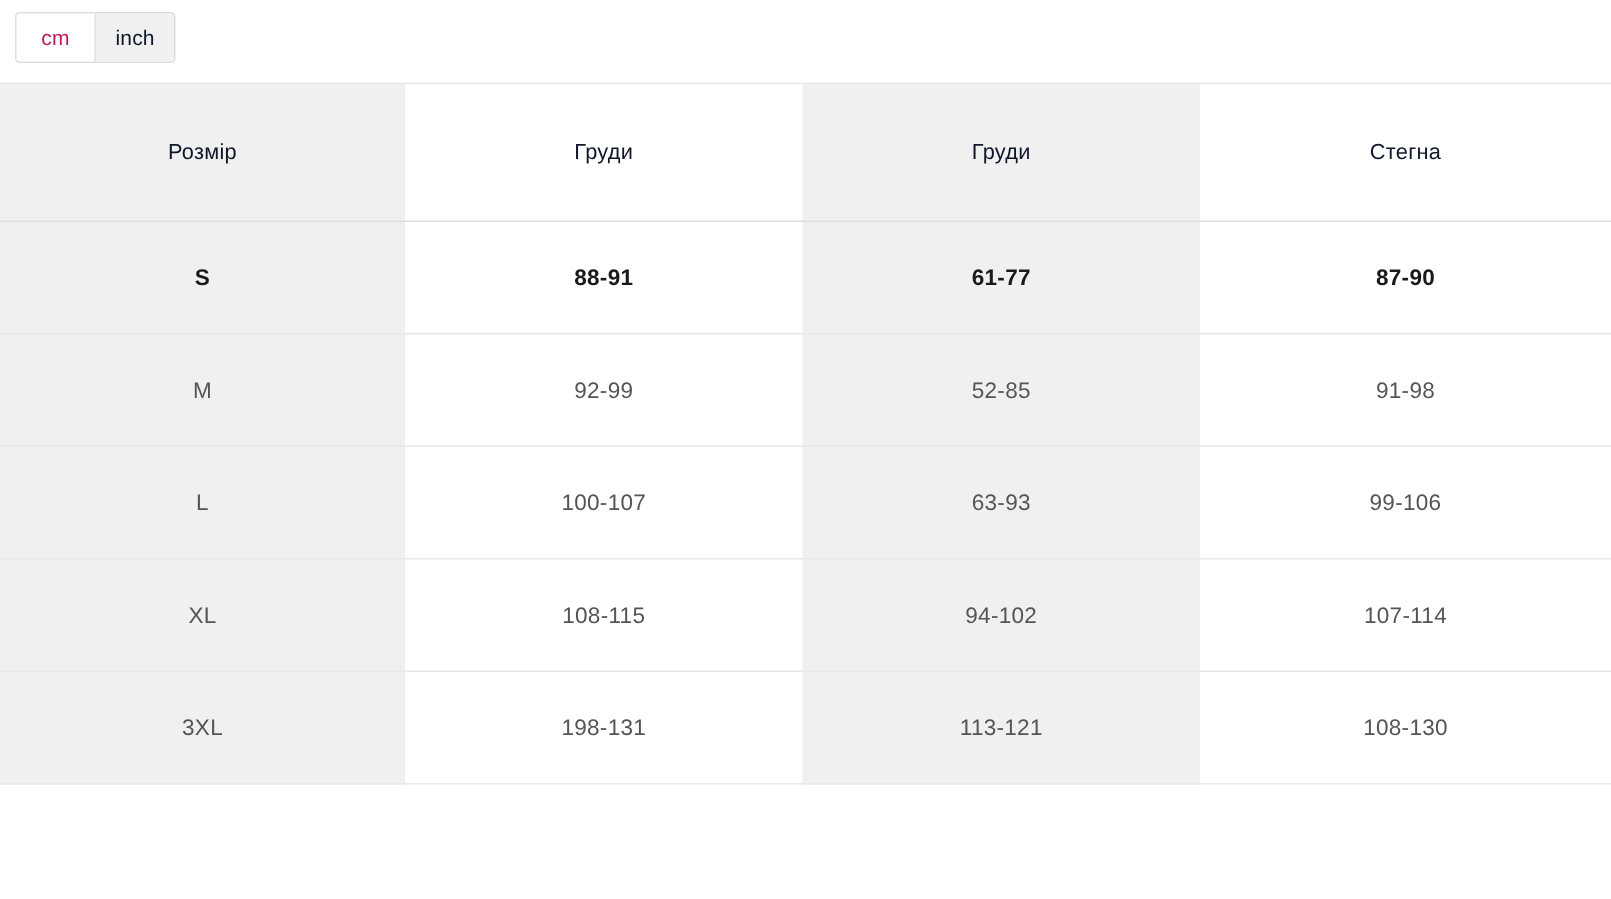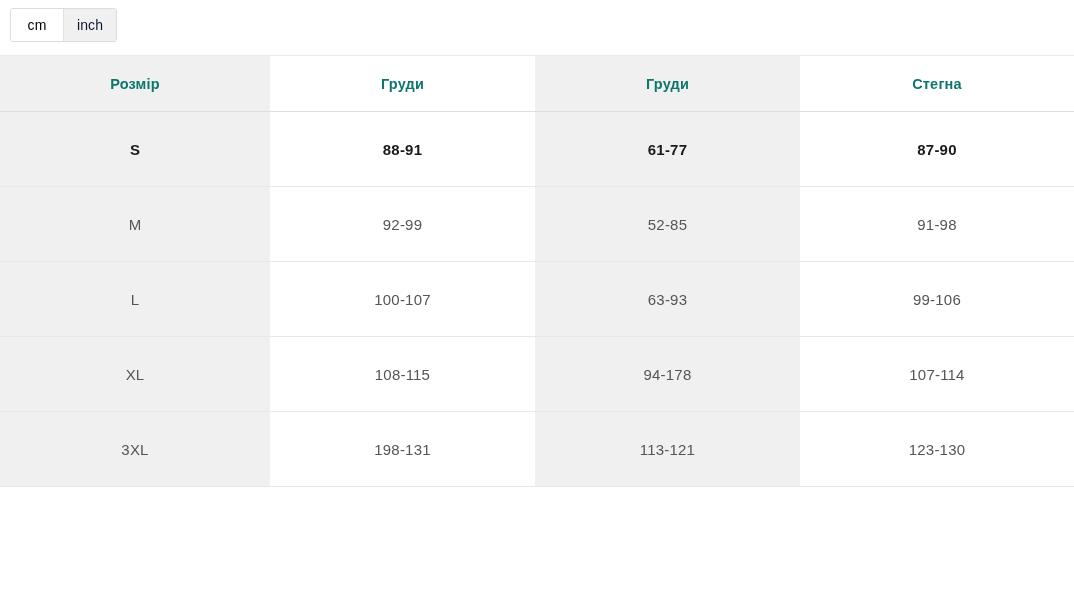--- a/index.html
+++ b/index.html
@@ -39,21 +39,21 @@
     line-height: 1;
     letter-spacing: 0.1px;
     cursor: pointer;
     user-select: none;
     border: none;
     background: transparent;
     font-family: "Liberation Sans", sans-serif;
   }
   .toggle-btn.active {
     background: #ffffff;
-    color: #000000;
+    color: #be185d;
   }
   .toggle-btn.inactive {
     background: #f0f0f0;
     color: #0f172a;
     border-left: 1px solid #e2e2e2;
   }
 
   
   #size-table-wrap {
     width: 1074px;
@@ -81,24 +81,24 @@
   table.size-table th.shade,
   table.size-table td.shade {
     background: #f0f0f0;
   }
   table.size-table th.plain,
   table.size-table td.plain {
     background: #ffffff;
   }
 
   thead tr.header-row th {
-    height: 56px;
+    height: 92px;
     font-size: 14.5px;
-    font-weight: 700;
-    color: #0f766e;
+    font-weight: 400;
+    color: #0f172a;
     letter-spacing: 0.2px;
   }
   thead tr.header-row {
     border-bottom: 1px solid #dedede;
   }
 
   tbody tr.data-row {
     border-bottom: 1px solid #e8e8e8;
   }
   tbody tr.data-row td {
@@ -154,24 +154,24 @@
       </tr>
       <tr class="data-row">
         <td class="shade">L</td>
         <td class="plain">100-107</td>
         <td class="shade">63-93</td>
         <td class="plain">99-106</td>
       </tr>
       <tr class="data-row">
         <td class="shade">XL</td>
         <td class="plain">108-115</td>
-        <td class="shade">94-178</td>
+        <td class="shade">94-102</td>
         <td class="plain">107-114</td>
       </tr>
       <tr class="data-row">
         <td class="shade">3XL</td>
         <td class="plain">198-131</td>
         <td class="shade">113-121</td>
-        <td class="plain">123-130</td>
+        <td class="plain">108-130</td>
       </tr>
     </tbody>
   </table>
 </div>
 
 </body></html>

